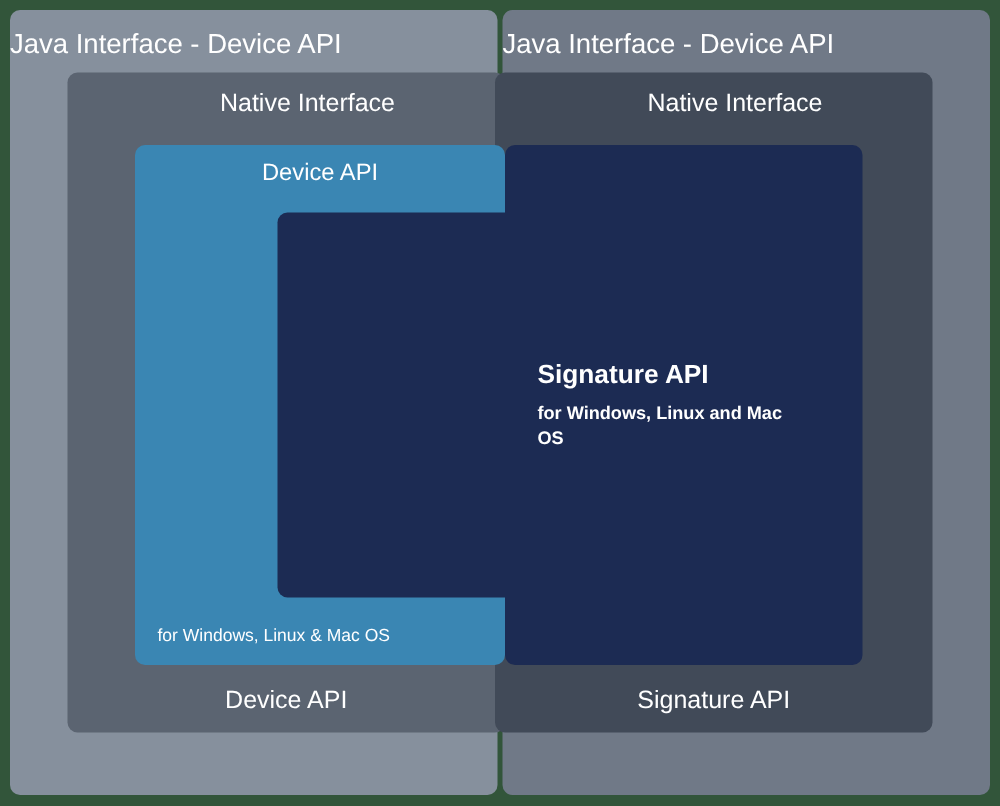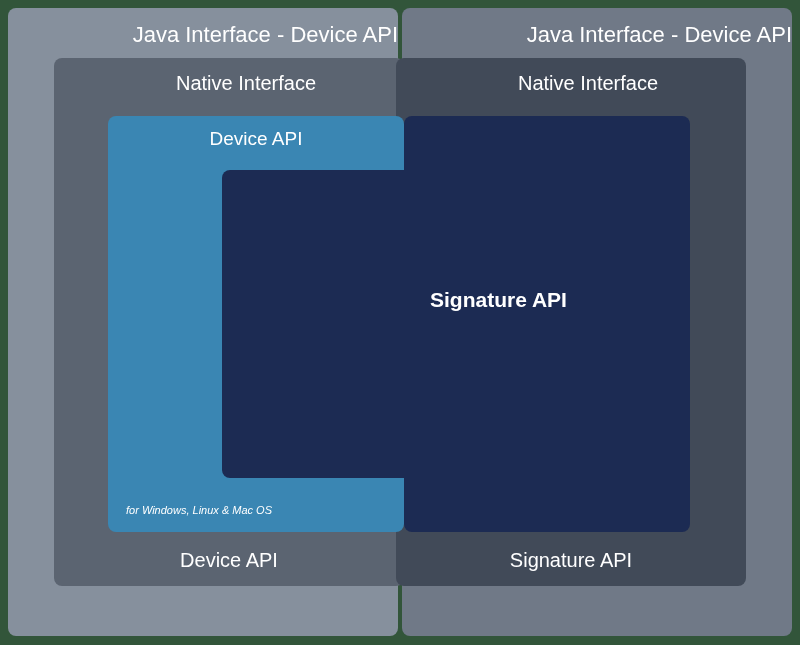--- a/index.html
+++ b/index.html
@@ -13,34 +13,34 @@
   }
   .layer {
     position: absolute;
     color: #fff;
   }
   .rounded { border-radius: 8px; }
   .title-lg { font-size: 22px; }
   .title-md { font-size: 20px; }
   .title-sm { font-size: 19px; }
   .sub     { font-size: 14.5px; font-weight: 600; line-height: 1.35; }
-  .sub-lt  { font-size: 11px; font-weight: 400; font-style: italic; }
+  .sub-lt  { font-size: 14px; font-weight: 400; }
 
   
   .java-left {
     left: 8px; top: 8px; width: 390px; height: 628px;
     background: #86909d;
   }
   .java-right {
     left: 402px; top: 8px; width: 390px; height: 628px;
     background: #707987;
   }
   .java-left .top-label,
   .java-right .top-label {
-    position: absolute; top: 14px; left: 0; width: 100%; text-align: right;
+    position: absolute; top: 14px; left: 0; width: 100%; text-align: left;
   }
 
   
   .native-left {
     left: 54px; top: 58px; width: 350px; height: 528px;
     background: #5b6471;
   }
   .native-right {
     left: 396px; top: 58px; width: 350px; height: 528px;
     background: #414a58;
@@ -113,13 +113,14 @@
 
 <div class="layer rounded device-api">
   <div class="top-label title-sm">Device API</div>
   <div class="bot-label sub-lt">for Windows, Linux &amp; Mac OS</div>
 </div>
 
 <div class="notch"></div>
 
 <div class="layer rounded sig-api">
   <div class="title">Signature API</div>
+  <div class="sub-block sub">for Windows, Linux and Mac OS</div>
 </div>
 
 </body></html>

